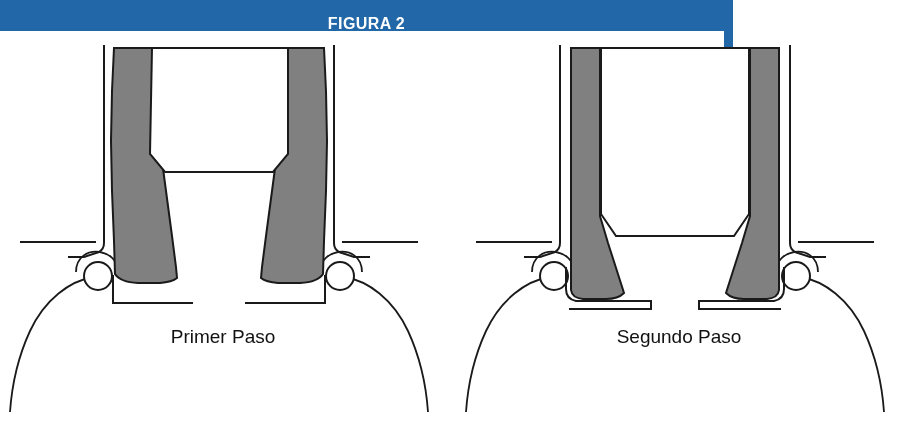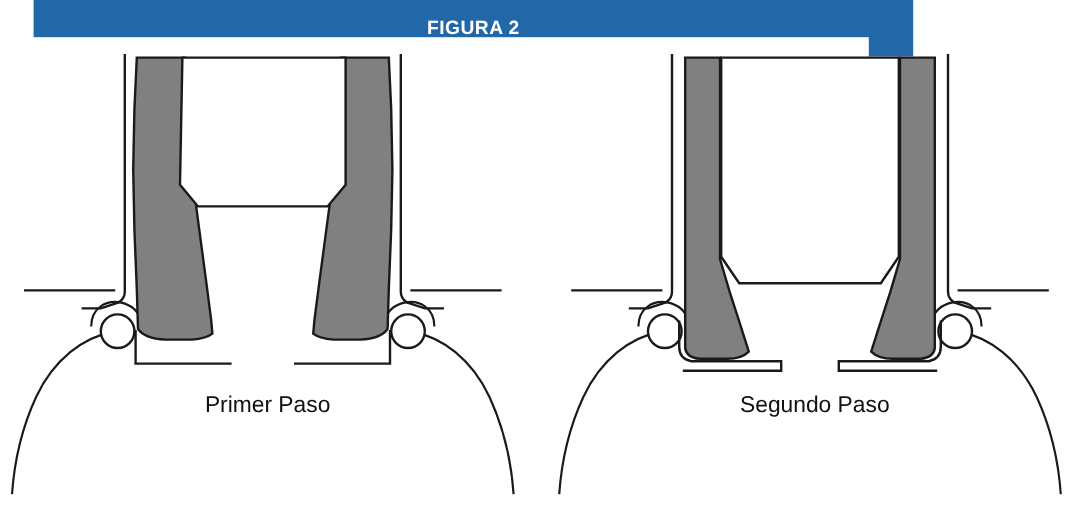--- a/index.html
+++ b/index.html
@@ -23,21 +23,20 @@
     position: absolute;
     left: 0;
     top: 0;
     width: 733px;
     height: 47px;
     background: #2268a8;
     display: flex;
     align-items: center;
     justify-content: center;
     box-sizing: border-box;
-    margin-left: 28px;
   }
   .title-text {
     color: #ffffff;
     font-family: "Liberation Sans", sans-serif;
     font-size: 16px;
     font-weight: bold;
     letter-spacing: 0.4px;
     line-height: 1;
   }
   .diagram-area {

